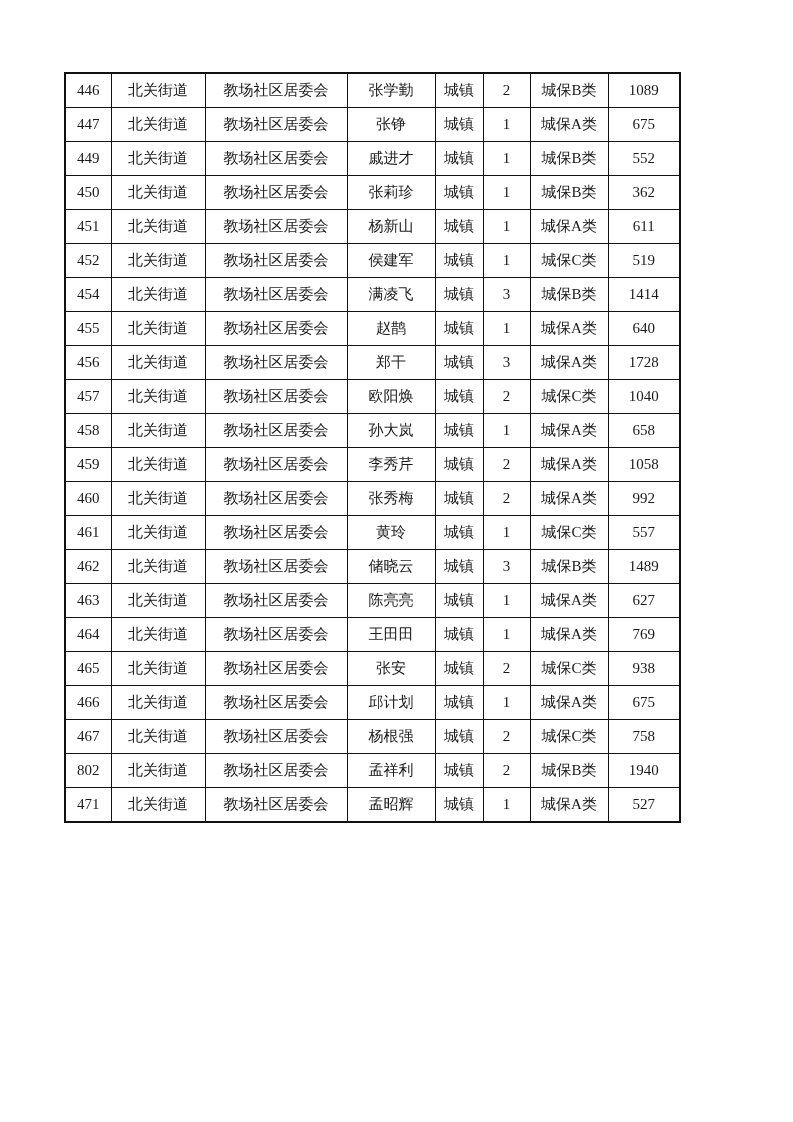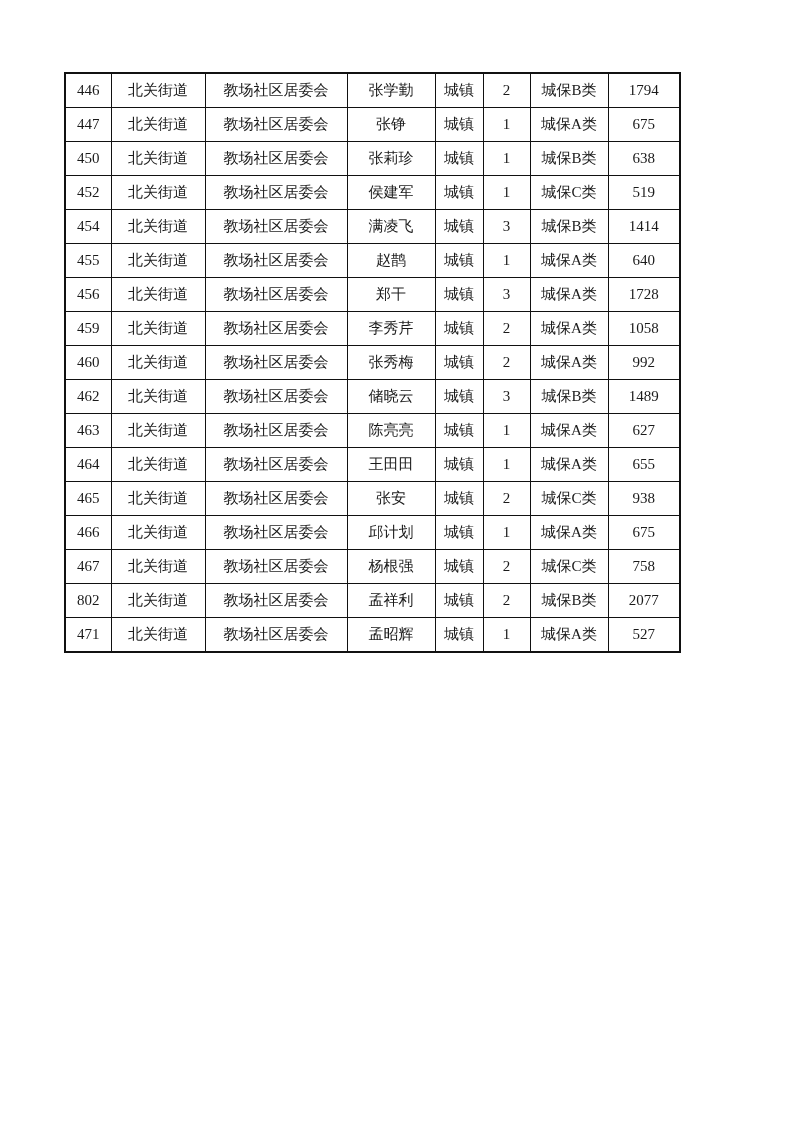--- a/index.html
+++ b/index.html
@@ -61,41 +61,61 @@
     </colgroup>
     <tbody>
         <tr>
           <td>446</td>
           <td>北关街道</td>
           <td>教场社区居委会</td>
           <td>张学勤</td>
           <td>城镇</td>
           <td>2</td>
           <td>城保B类</td>
-          <td>1794</td>
+          <td>1089</td>
         </tr>
         <tr>
           <td>447</td>
           <td>北关街道</td>
           <td>教场社区居委会</td>
           <td>张铮</td>
           <td>城镇</td>
           <td>1</td>
           <td>城保A类</td>
           <td>675</td>
         </tr>
         <tr>
+          <td>449</td>
+          <td>北关街道</td>
+          <td>教场社区居委会</td>
+          <td>戚进才</td>
+          <td>城镇</td>
+          <td>1</td>
+          <td>城保B类</td>
+          <td>552</td>
+        </tr>
+        <tr>
           <td>450</td>
           <td>北关街道</td>
           <td>教场社区居委会</td>
           <td>张莉珍</td>
           <td>城镇</td>
           <td>1</td>
           <td>城保B类</td>
-          <td>638</td>
+          <td>362</td>
+        </tr>
+        <tr>
+          <td>451</td>
+          <td>北关街道</td>
+          <td>教场社区居委会</td>
+          <td>杨新山</td>
+          <td>城镇</td>
+          <td>1</td>
+          <td>城保A类</td>
+          <td>611</td>
         </tr>
         <tr>
           <td>452</td>
           <td>北关街道</td>
           <td>教场社区居委会</td>
           <td>侯建军</td>
           <td>城镇</td>
           <td>1</td>
           <td>城保C类</td>
           <td>519</td>
@@ -124,40 +144,70 @@
           <td>456</td>
           <td>北关街道</td>
           <td>教场社区居委会</td>
           <td>郑干</td>
           <td>城镇</td>
           <td>3</td>
           <td>城保A类</td>
           <td>1728</td>
         </tr>
         <tr>
+          <td>457</td>
+          <td>北关街道</td>
+          <td>教场社区居委会</td>
+          <td>欧阳焕</td>
+          <td>城镇</td>
+          <td>2</td>
+          <td>城保C类</td>
+          <td>1040</td>
+        </tr>
+        <tr>
+          <td>458</td>
+          <td>北关街道</td>
+          <td>教场社区居委会</td>
+          <td>孙大岚</td>
+          <td>城镇</td>
+          <td>1</td>
+          <td>城保A类</td>
+          <td>658</td>
+        </tr>
+        <tr>
           <td>459</td>
           <td>北关街道</td>
           <td>教场社区居委会</td>
           <td>李秀芹</td>
           <td>城镇</td>
           <td>2</td>
           <td>城保A类</td>
           <td>1058</td>
         </tr>
         <tr>
           <td>460</td>
           <td>北关街道</td>
           <td>教场社区居委会</td>
           <td>张秀梅</td>
           <td>城镇</td>
           <td>2</td>
           <td>城保A类</td>
           <td>992</td>
         </tr>
         <tr>
+          <td>461</td>
+          <td>北关街道</td>
+          <td>教场社区居委会</td>
+          <td>黄玲</td>
+          <td>城镇</td>
+          <td>1</td>
+          <td>城保C类</td>
+          <td>557</td>
+        </tr>
+        <tr>
           <td>462</td>
           <td>北关街道</td>
           <td>教场社区居委会</td>
           <td>储晓云</td>
           <td>城镇</td>
           <td>3</td>
           <td>城保B类</td>
           <td>1489</td>
         </tr>
         <tr>
@@ -171,21 +221,21 @@
           <td>627</td>
         </tr>
         <tr>
           <td>464</td>
           <td>北关街道</td>
           <td>教场社区居委会</td>
           <td>王田田</td>
           <td>城镇</td>
           <td>1</td>
           <td>城保A类</td>
-          <td>655</td>
+          <td>769</td>
         </tr>
         <tr>
           <td>465</td>
           <td>北关街道</td>
           <td>教场社区居委会</td>
           <td>张安</td>
           <td>城镇</td>
           <td>2</td>
           <td>城保C类</td>
           <td>938</td>
@@ -211,21 +261,21 @@
           <td>758</td>
         </tr>
         <tr>
           <td>802</td>
           <td>北关街道</td>
           <td>教场社区居委会</td>
           <td>孟祥利</td>
           <td>城镇</td>
           <td>2</td>
           <td>城保B类</td>
-          <td>2077</td>
+          <td>1940</td>
         </tr>
         <tr>
           <td>471</td>
           <td>北关街道</td>
           <td>教场社区居委会</td>
           <td>孟昭辉</td>
           <td>城镇</td>
           <td>1</td>
           <td>城保A类</td>
           <td>527</td>

